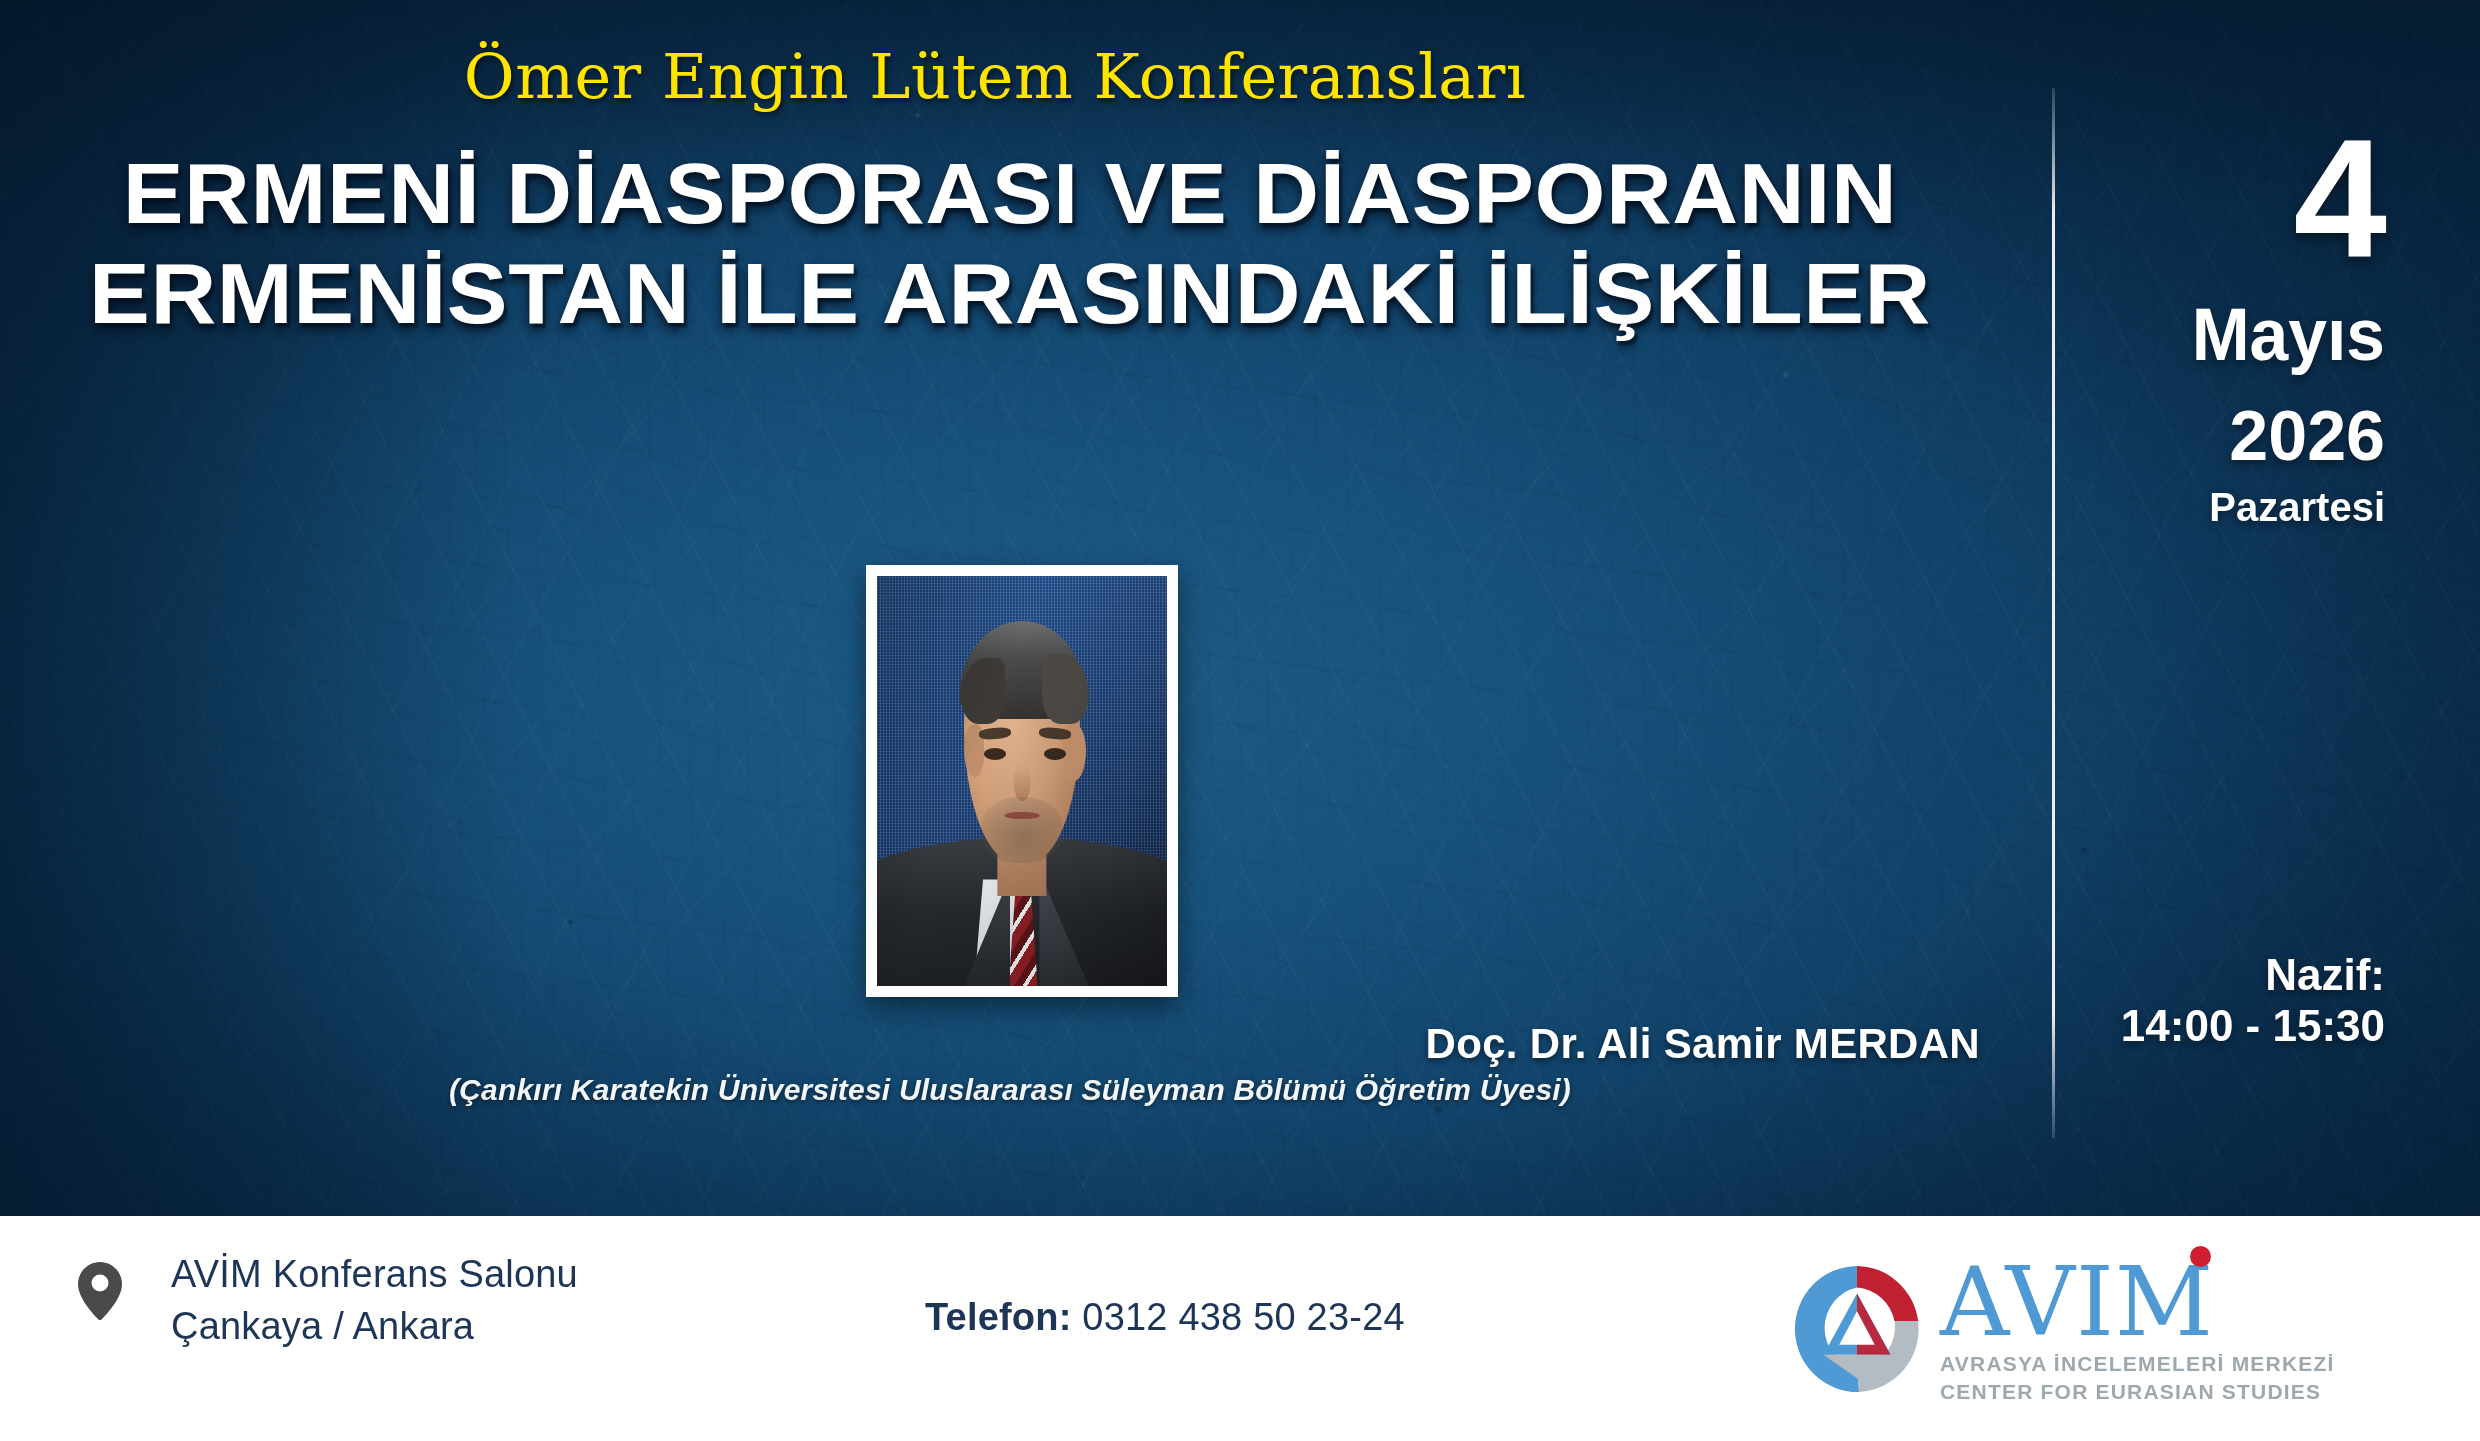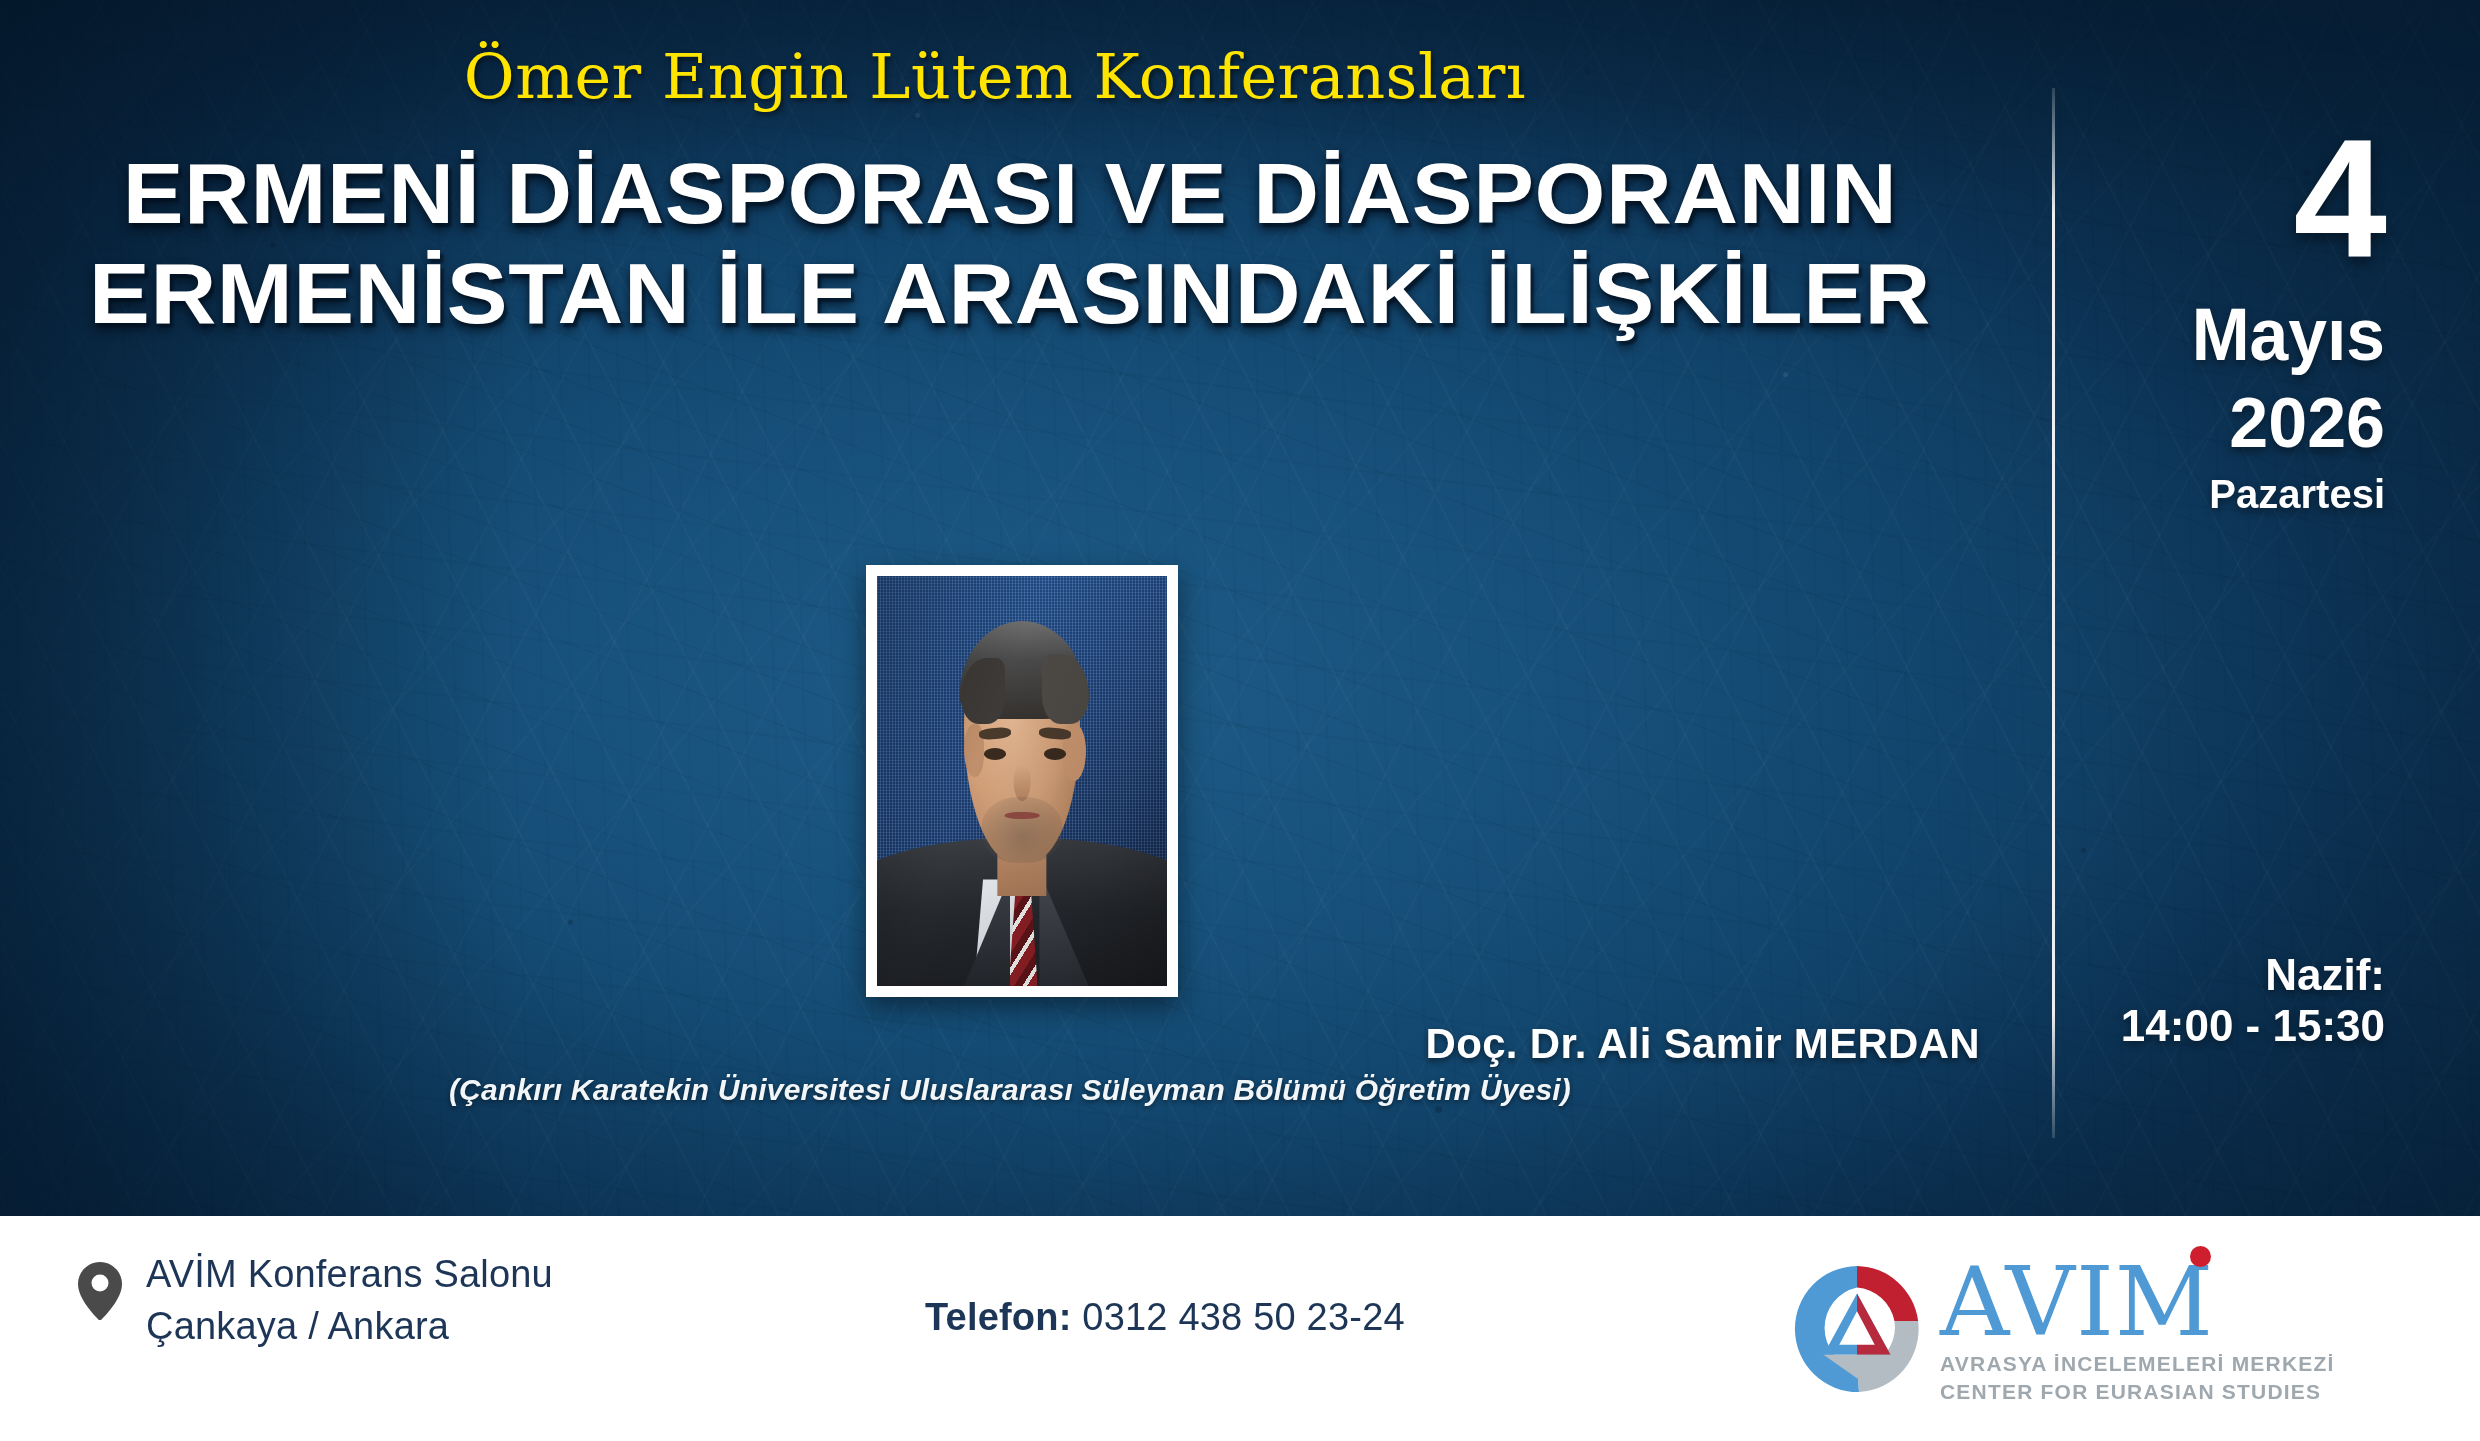--- a/index.html
+++ b/index.html
@@ -228,21 +228,21 @@
   #date-day{
     font-weight:bold;font-size:168px;line-height:.95;letter-spacing:-2px;
     text-shadow:0 6px 14px rgba(0,0,0,.45);
   }
   #date-month{
     font-weight:bold;font-size:74px;line-height:1.05;margin-top:16px;
     transform:scaleX(.94);transform-origin:right center;
     text-shadow:0 4px 10px rgba(0,0,0,.45);
   }
   #date-year{
-    font-weight:bold;font-size:70px;line-height:1.1;margin-top:12px;
+    font-weight:bold;font-size:70px;line-height:1.1;margin-top:25px;
     text-shadow:0 4px 10px rgba(0,0,0,.45);
   }
   #date-weekday{
     font-weight:bold;font-size:40px;line-height:1.1;margin-top:10px;
     text-shadow:0 3px 8px rgba(0,0,0,.45);
     text-align:right;
   }
   #time-col{
     position:absolute;right:95px;top:950px;width:420px;text-align:right;color:#fff;
   }
@@ -257,21 +257,21 @@
 
   
   #footer{
     position:absolute;left:0;bottom:0;width:2480px;height:225px;
     background:#ffffff;
   }
   #pin-icon{
     position:absolute;left:78px;top:46px;width:44px;height:58px;
   }
   #address{
-    position:absolute;left:146px;top:32px;
+    position:absolute;left:171px;top:32px;
     font-size:38px;line-height:1.38;color:#1d3557;letter-spacing:.2px;
   }
   #phone{
     position:absolute;left:925px;top:80px;
     font-size:38px;color:#1d3557;letter-spacing:.2px;
   }
   #phone .lbl{font-weight:bold;}
   
   #logo{
     position:absolute;right:52px;top:38px;width:640px;height:150px;

